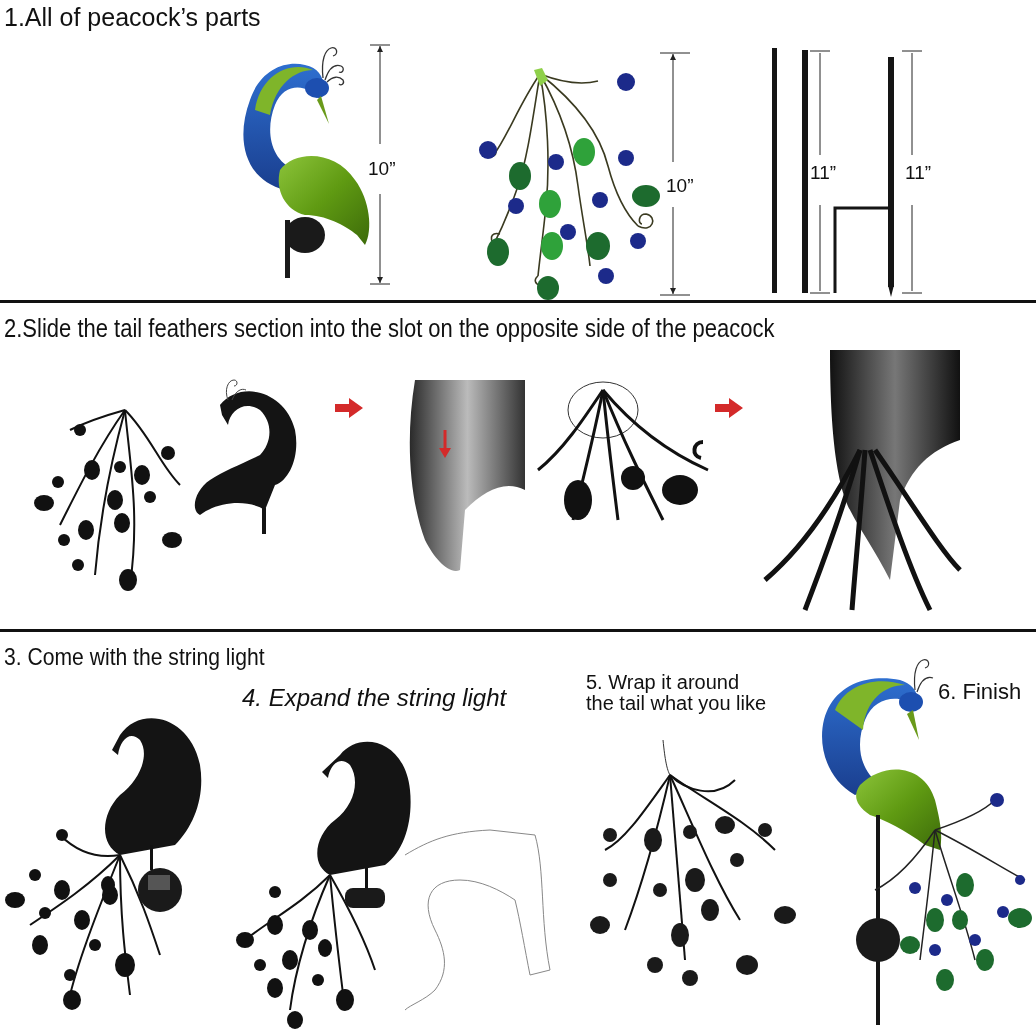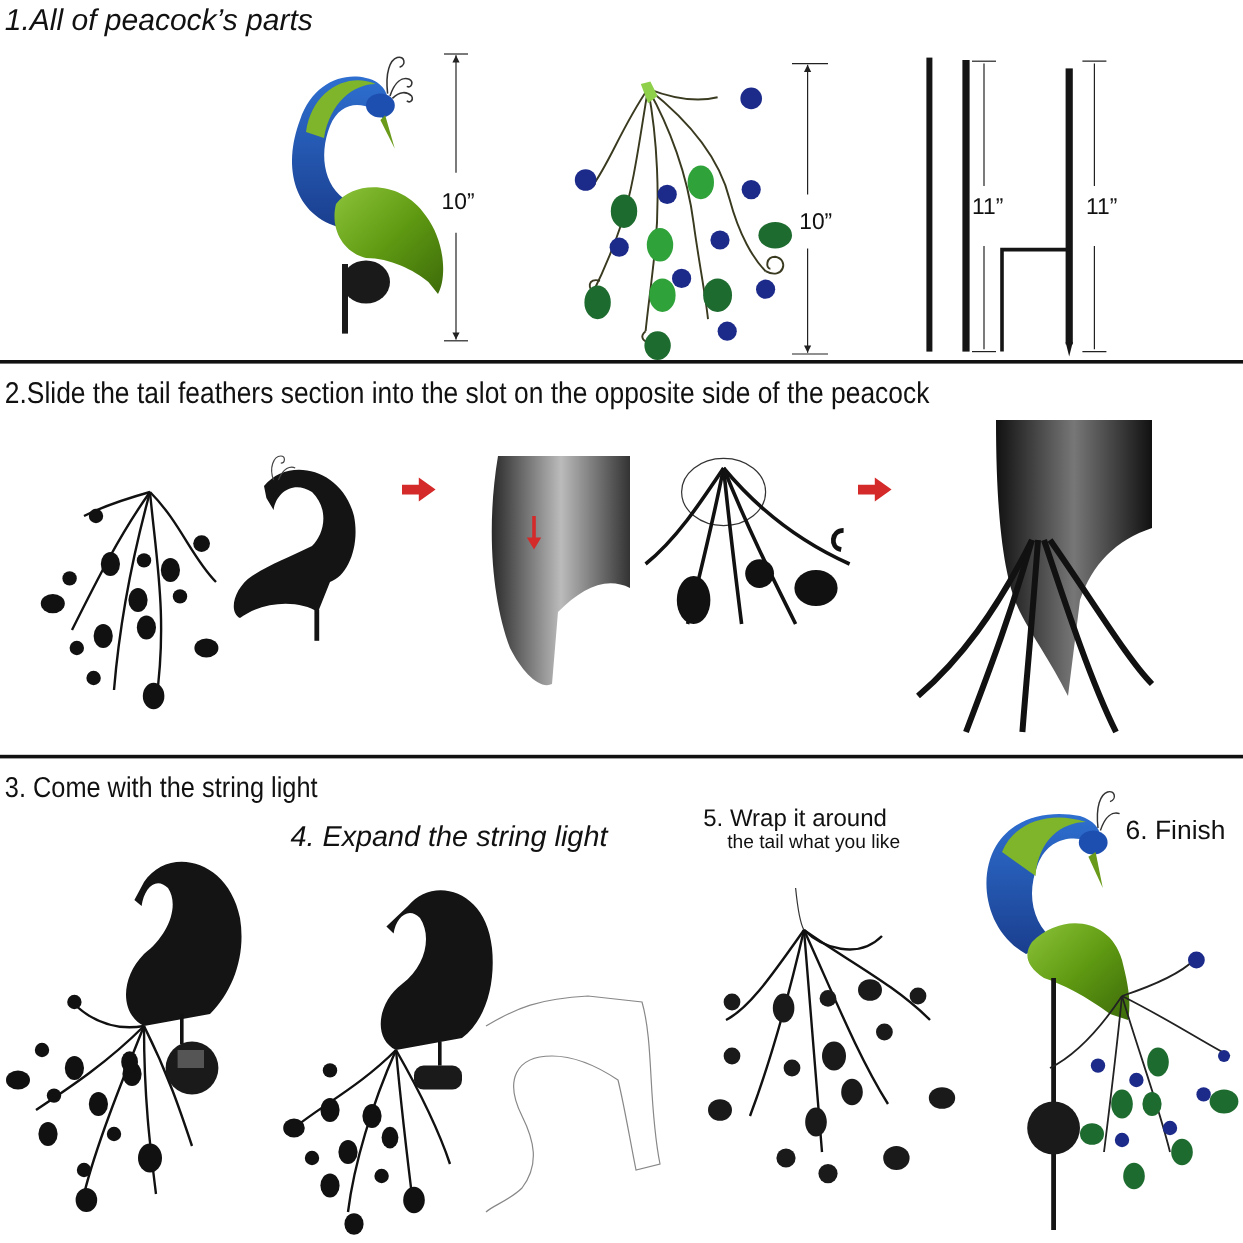--- a/index.html
+++ b/index.html
@@ -8,21 +8,21 @@
   .heading { position:absolute; font-size:25px; line-height:30px; white-space:nowrap; color:#111; }
   .heading.narrow { transform-origin:left top; transform:scaleX(0.88); }
   .divider { position:absolute; left:0; width:1036px; height:3px; background:#111; }
   .dim-text { position:absolute; font-size:19px; color:#111; white-space:nowrap; }
   .step-label { position:absolute; font-size:22px; line-height:24px; white-space:nowrap; color:#111; }
   svg { position:absolute; overflow:visible; }
 </style>
 </head>
 <body>
 
-<div class="heading" style="left:4px;top:2px;font-style:italic;">1.All of peacock’s  parts</div>
+<div class="heading" style="left:4px;top:2px;">1.All of peacock’s  parts</div>
 
 <svg style="left:225px;top:40px;" width="160" height="240" viewBox="0 0 160 240">
   <defs>
     <linearGradient id="pg1" x1="0" y1="0" x2="1" y2="1">
       <stop offset="0" stop-color="#8cc43a"></stop>
         <stop offset="0.5" stop-color="#5f9a12"></stop>
         <stop offset="1" stop-color="#3d6b0a"></stop>
     </linearGradient>
     <linearGradient id="pb1" x1="0" y1="0" x2="0" y2="1">
       <stop offset="0" stop-color="#2e6fd0"></stop>
@@ -208,21 +208,21 @@
       <path d="M110 100 C130 160 150 220 170 260"></path>
     <path d="M115 100 C150 150 180 200 200 220"></path>
   </g>
 </svg>
 
 <div class="divider" style="top:629px;"></div>
 
 <div class="heading narrow" style="left:4px;top:642px;font-size:24px;">3. Come with the string light</div>
 <div class="step-label" style="left:242px;top:686px;font-size:24px;font-style:italic;">4. Expand the string light</div>
 <div class="step-label" style="left:586px;top:670px;font-size:20px;">5. Wrap it around</div>
-<div class="step-label" style="left:606px;top:691px;font-size:16px;">the tail what you like</div>
+<div class="step-label" style="left:586px;top:691px;font-size:20px;">the tail what you like</div>
 <div class="step-label" style="left:938px;top:680px;font-size:22px;">6. Finish</div>
 
 <svg style="left:0px;top:695px;" width="230" height="320" viewBox="0 0 230 320">
   <path d="M120 40 C140 10 190 20 200 70 C205 100 195 130 175 150 L120 160 C100 150 100 120 120 100 C140 85 150 60 140 45 C130 35 120 45 118 60 L112 55 Z" fill="#141414"></path>
   <g fill="none" stroke="#111" stroke-width="2">
     <path d="M120 160 C90 190 60 210 30 230"></path>
       <path d="M120 160 C100 210 80 260 70 300"></path>
     <path d="M120 160 C120 220 125 260 130 300"></path>
       <path d="M120 160 C140 200 150 230 160 260"></path>
     <path d="M120 160 C90 165 70 150 60 140"></path>

